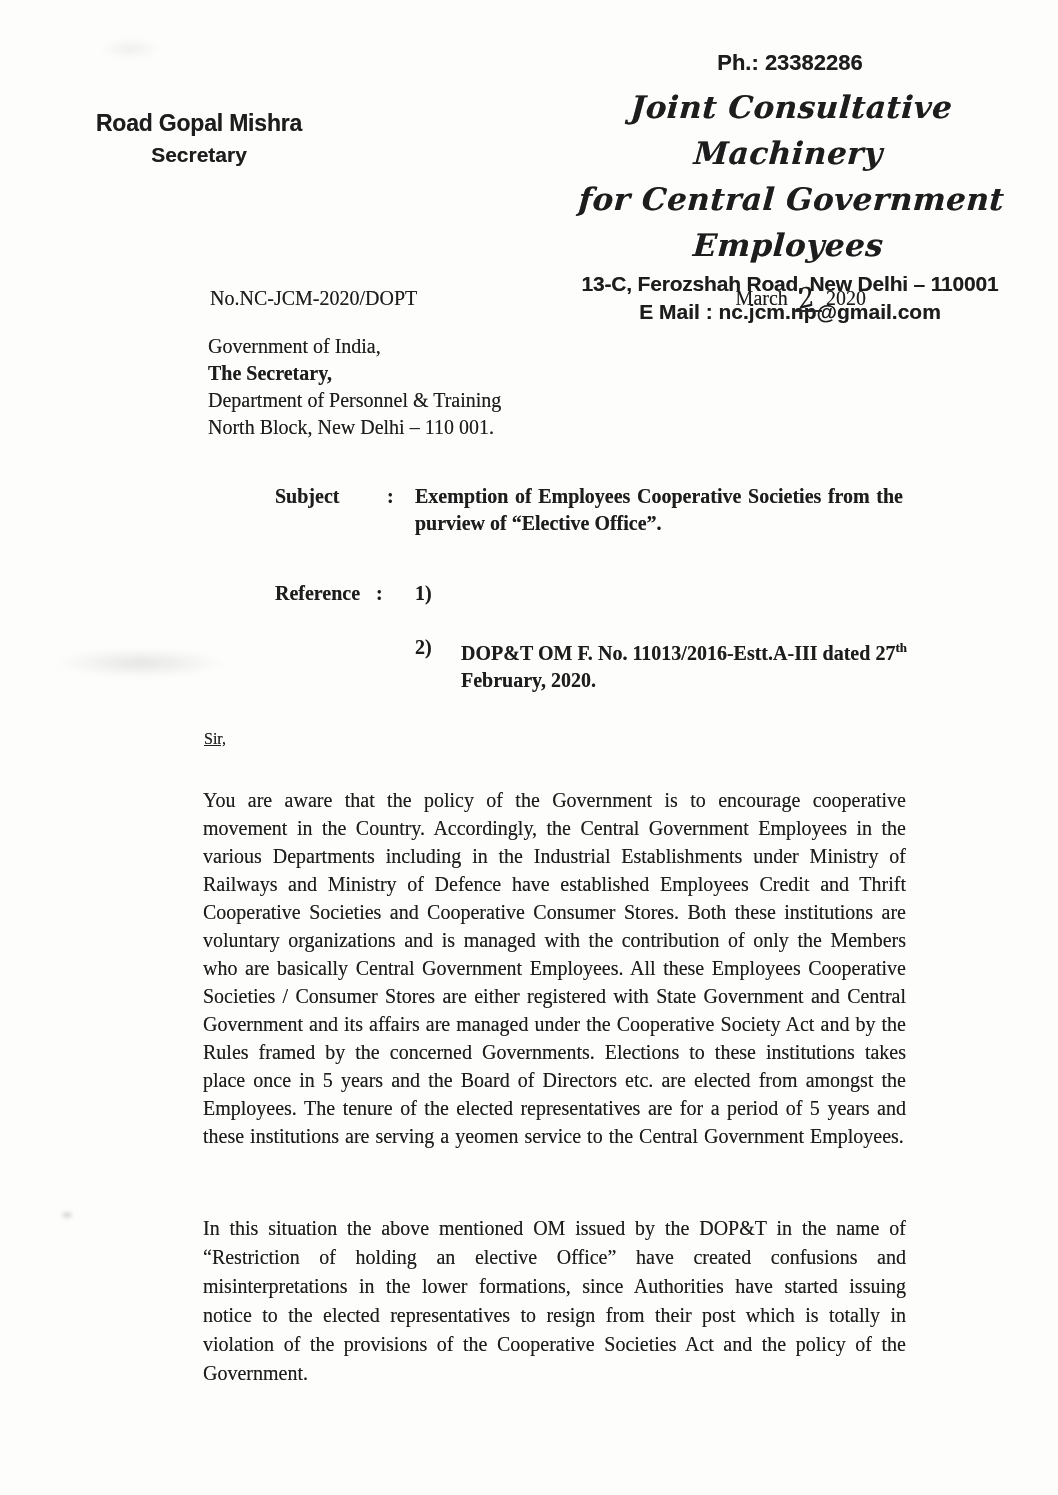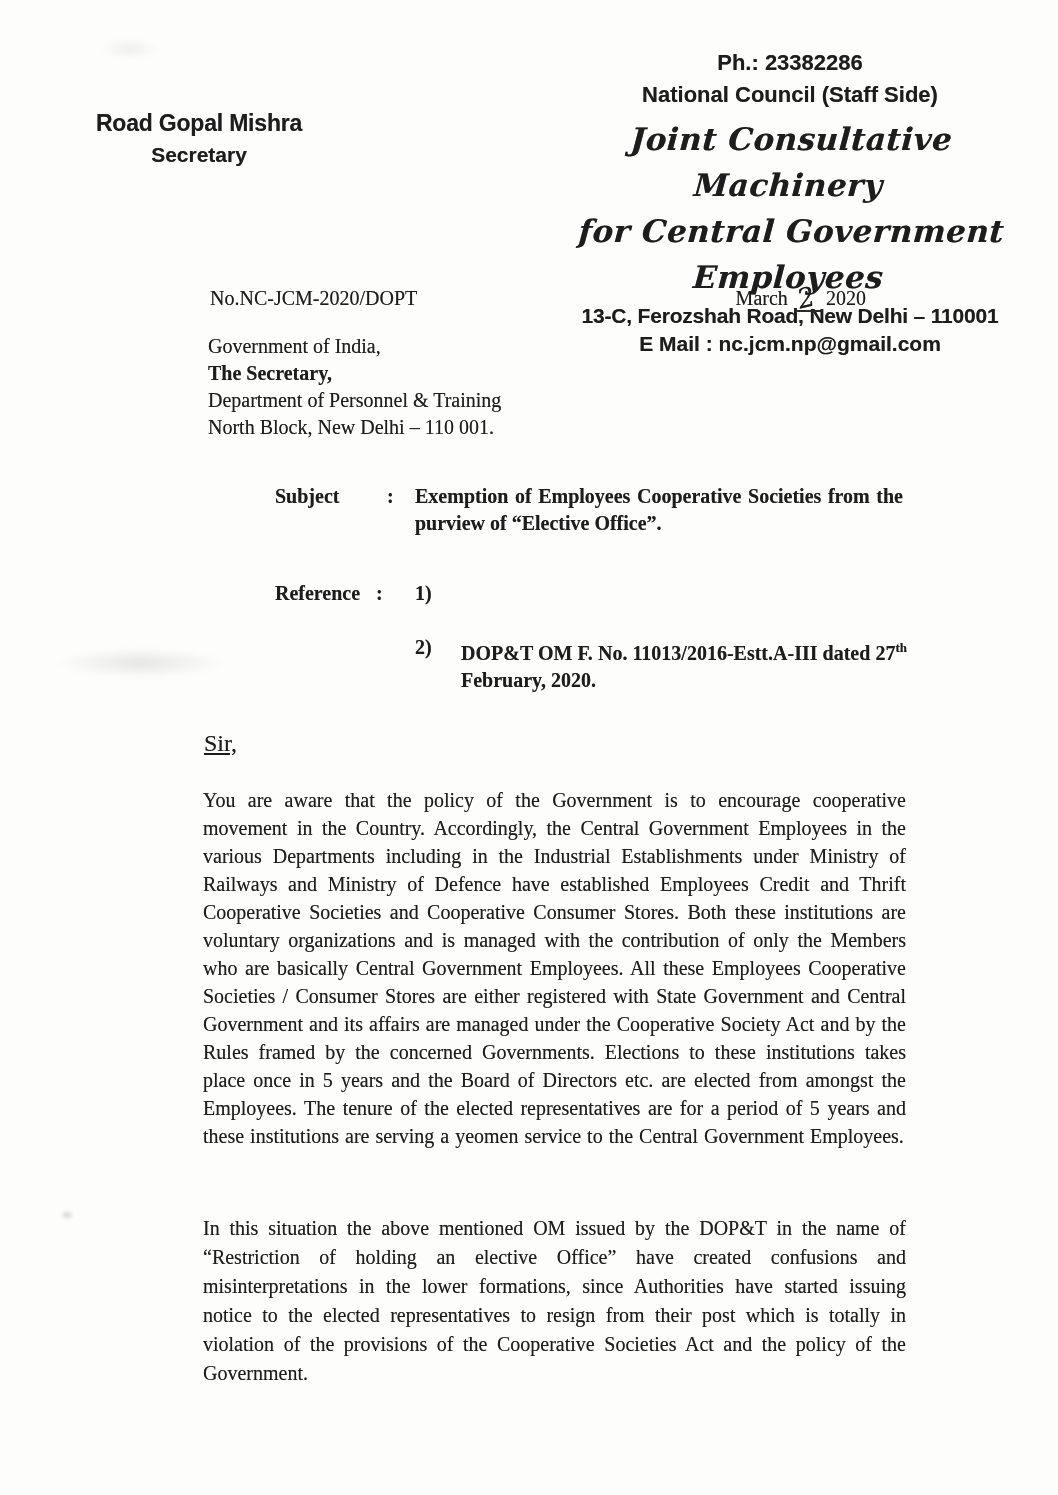--- a/index.html
+++ b/index.html
@@ -86,21 +86,21 @@
   }
   .ref-row { display: flex; }
   .ref-row + .ref-row { margin-top: 27px; }
   .ref-label { width: 101px; }
   .ref-colon { width: 39px; }
   .ref-num   { width: 46px; }
   .ref-text  { width: 446px; text-align: justify; }
   sup { font-size: 13px; }
 
   
-  .salutation { position: absolute; left: 204px; top: 730px; font-size: 24px; text-decoration: underline; }
+  .salutation { position: absolute; left: 204px; top: 730px; font-size: 16px; text-decoration: underline; }
   .para {
     position: absolute; left: 203px; width: 703px;
     font-size: 20px; text-align: justify;
     word-spacing: 1px;
     margin: 0;
   }
   .para-1 { top: 786px; line-height: 28px; }
   .para-2 { top: 1214px; line-height: 29px; }
 
   
@@ -132,21 +132,20 @@
   <div class="artifact artifact-smudge-2"></div>
   <div class="artifact artifact-smudge-3"></div>
 
   <div class="sender">
     <div class="sender-name">Road Gopal Mishra</div>
     <div class="sender-title">Secretary</div>
   </div>
 
   <div class="org">
     <div class="org-phone">Ph.: 23382286</div>
-    <div class="org-name">National Council (Staff Side)</div>
     <div class="org-script first">Joint Consultative Machinery</div>
     <div class="org-script">for Central Government Employees</div>
     <div class="org-address">13-C, Ferozshah Road, New Delhi – 110001</div>
     <div class="org-email">E Mail : nc.jcm.np@gmail.com</div>
   </div>
 
   <div class="refline">
     <span>No.NC-JCM-2020/DOPT</span>
     <span class="date-wrap"><span>March</span><span class="day-underline"><span class="day">2</span></span><span>2020</span></span>
   </div>

